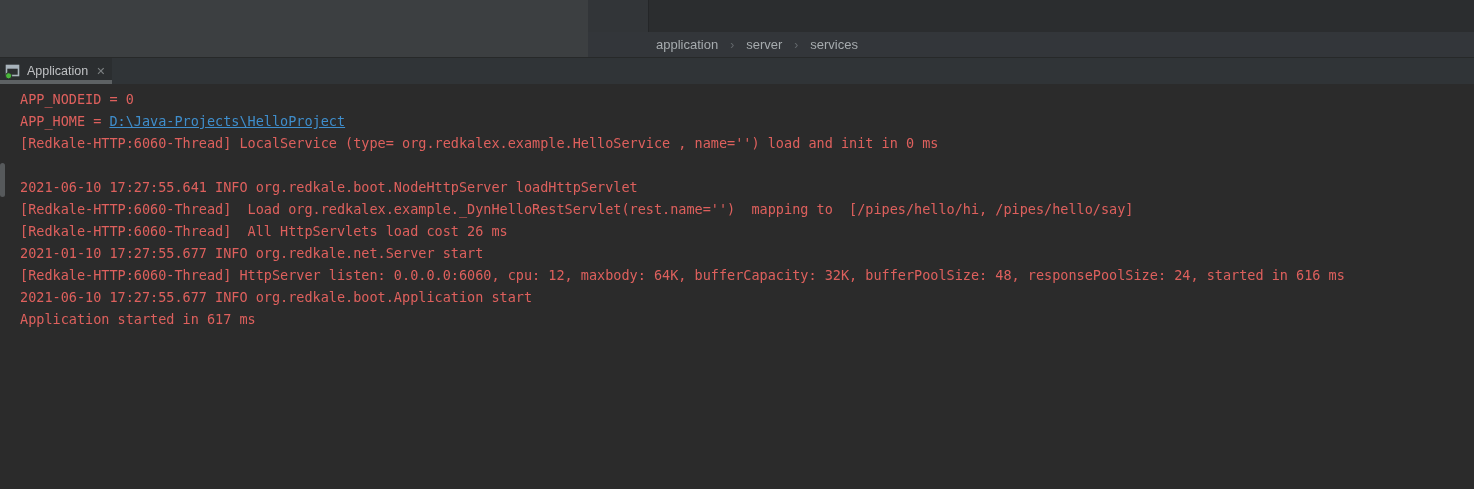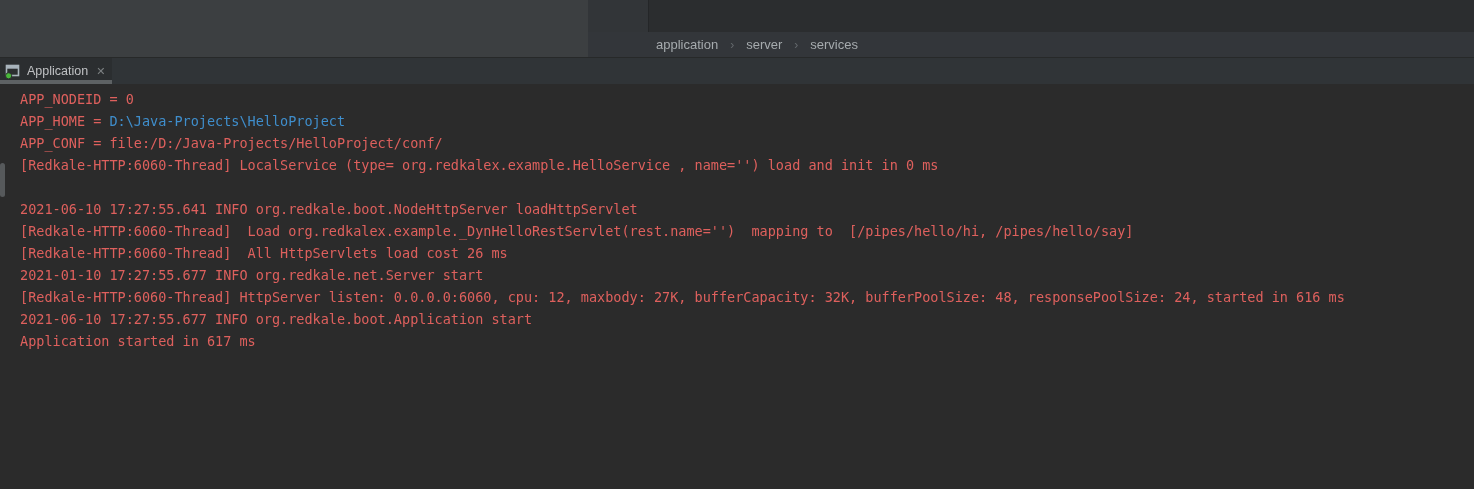--- a/index.html
+++ b/index.html
@@ -40,21 +40,21 @@
 
   
   .console{
     position:absolute;left:0;top:84px;width:1326px;height:405px;background:#2B2B2B;
     padding:4px 0 0 20px;box-sizing:border-box;
     font-family:"DejaVu Sans Mono","Liberation Mono",monospace;
     font-size:13.5px;line-height:22px;
   }
   .console-line{white-space:pre;min-height:22px;}
   .err{color:#DE605D;}
-  .lnk{color:#3F8ECC;cursor:pointer;}
+  .lnk{color:#3F8ECC;text-decoration:underline;cursor:pointer;}
 
   .left-scroll-thumb{
     position:absolute;left:0;top:163px;width:5px;height:34px;
     background:#56595B;border-radius:3px;
   }
 </style>
 </head>
 <body>
 
 <div class="top-strip">
@@ -83,25 +83,24 @@
     </span>
     <span class="tab-label">Application</span>
     <span class="tab-close">✕</span>
   </div>
   <div class="tab-underline"></div>
 </div>
 
 <div class="console" id="console">
     <div class="console-line"><span class="err">APP_NODEID = 0</span></div>
     <div class="console-line"><span class="err">APP_HOME = </span><span class="lnk">D:\Java-Projects\HelloProject</span></div>
-    <div class="console-line"><span class="err">APP_CONF = file:/D:/Java-Projects/HelloProject/conf/</span></div>
     <div class="console-line"><span class="err">[Redkale-HTTP:6060-Thread] LocalService (type= org.redkalex.example.HelloService , name='') load and init in 0 ms</span></div>
     <div class="console-line"></div>
     <div class="console-line"><span class="err">2021-06-10 17:27:55.641 INFO org.redkale.boot.NodeHttpServer loadHttpServlet</span></div>
     <div class="console-line"><span class="err">[Redkale-HTTP:6060-Thread]  Load org.redkalex.example._DynHelloRestServlet(rest.name='')  mapping to  [/pipes/hello/hi, /pipes/hello/say]</span></div>
     <div class="console-line"><span class="err">[Redkale-HTTP:6060-Thread]  All HttpServlets load cost 26 ms</span></div>
     <div class="console-line"><span class="err">2021-01-10 17:27:55.677 INFO org.redkale.net.Server start</span></div>
-    <div class="console-line"><span class="err">[Redkale-HTTP:6060-Thread] HttpServer listen: 0.0.0.0:6060, cpu: 12, maxbody: 27K, bufferCapacity: 32K, bufferPoolSize: 48, responsePoolSize: 24, started in 616 ms</span></div>
+    <div class="console-line"><span class="err">[Redkale-HTTP:6060-Thread] HttpServer listen: 0.0.0.0:6060, cpu: 12, maxbody: 64K, bufferCapacity: 32K, bufferPoolSize: 48, responsePoolSize: 24, started in 616 ms</span></div>
     <div class="console-line"><span class="err">2021-06-10 17:27:55.677 INFO org.redkale.boot.Application start</span></div>
     <div class="console-line"><span class="err">Application started in 617 ms</span></div>
   </div>
 
 <div class="left-scroll-thumb"></div>
 
 </body></html>

